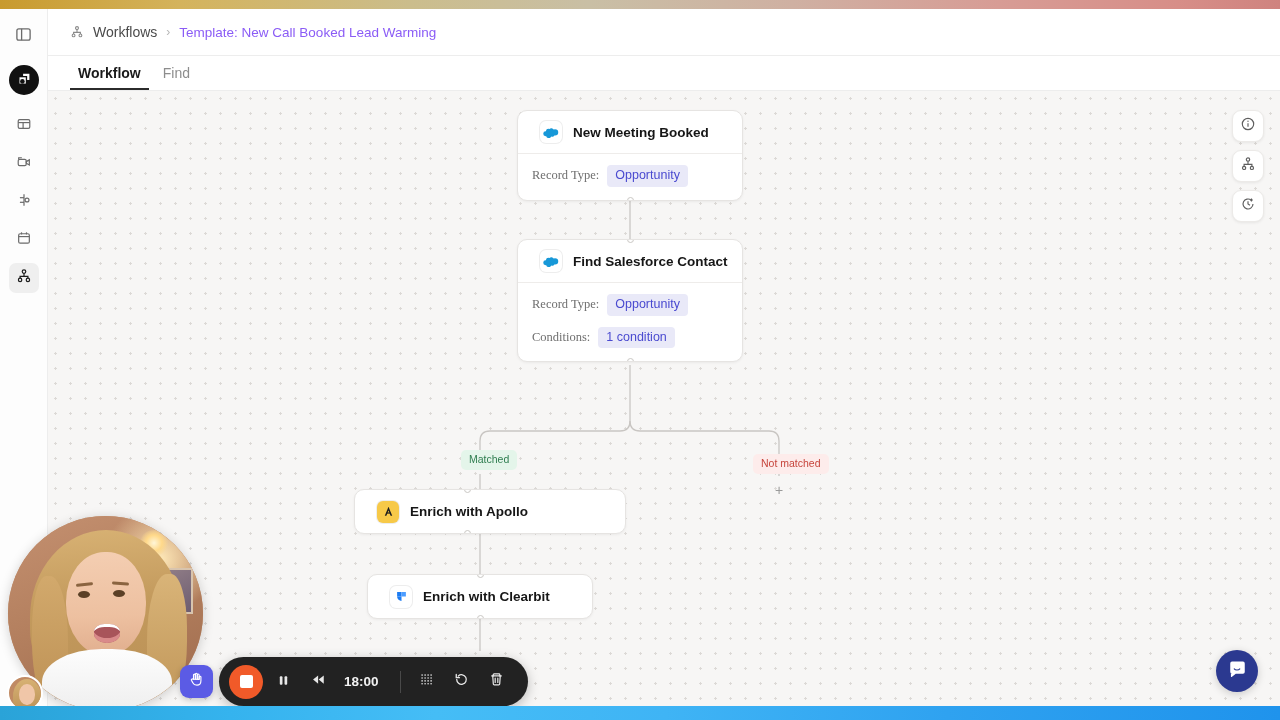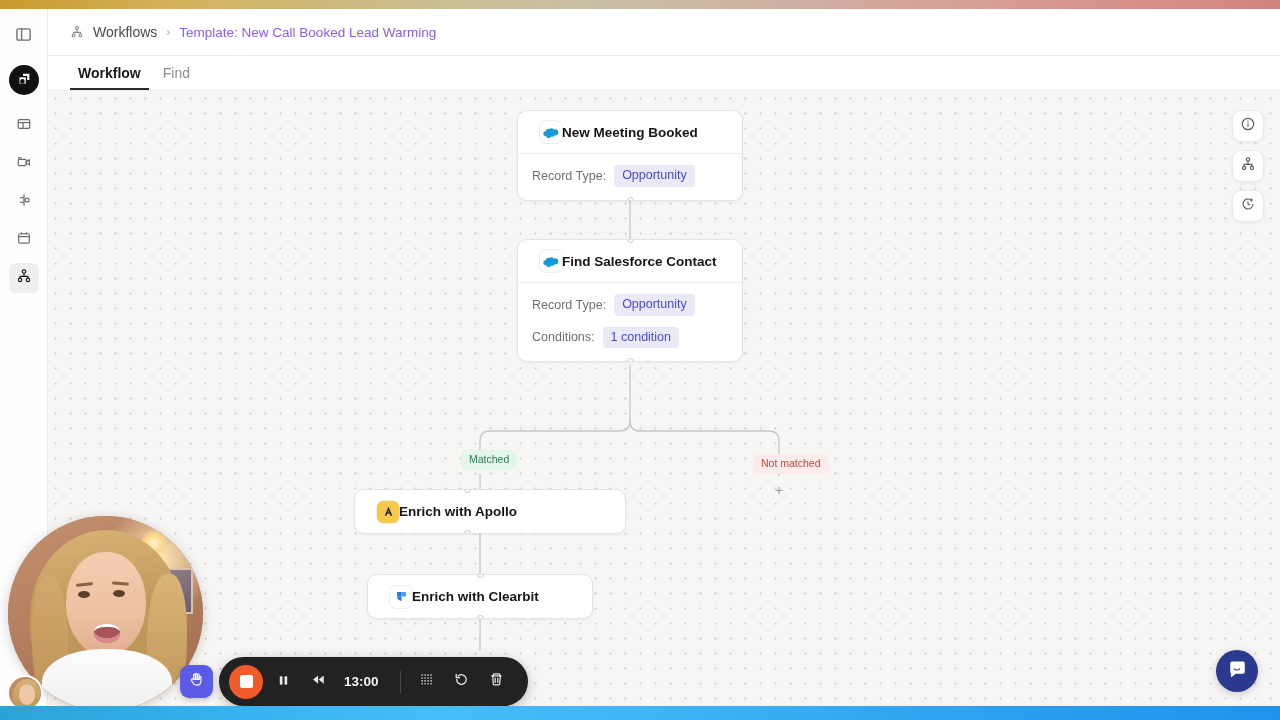--- a/index.html
+++ b/index.html
@@ -89,28 +89,28 @@
   }
   #edges { position: absolute; left: 0; top: 0; width: 1232px; height: 615px; }
 
   
   .node {
     position: absolute; background: #fff; border: 1px solid #e6e4e2;
     border-radius: 10px; box-shadow: 0 1px 3px rgba(0,0,0,.055);
     overflow: hidden;
   }
   .node-head {
-    display: flex; align-items: center; 
+    display: flex; align-items: center; gap: 11px;
     padding: 10px 22px; height: 43px;
   }
   .node-head.with-body { border-bottom: 1px solid #eeecea; }
   .node-title { font-size: 13.5px; font-weight: 700; color: #161616; white-space: nowrap; }
   .node-body { padding: 11px 14px 13px 14px; display: flex; flex-direction: column; gap: 11px; }
   .prop-row { display: flex; align-items: center; gap: 8px; }
-  .prop-label { font-size: 12.5px; color: #6f6f6f; }
+  .prop-label { font-size: 12.5px; color: #6f6f6f; font-family: Liberation Serif, serif; }
   .chip {
     font-size: 12.5px; color: #4a4ad0; background: #e9e9f8;
     border-radius: 4px; padding: 3px 8px; line-height: 1.25; cursor: pointer;
   }
 
   
   .app-icon {
     width: 22px; height: 22px; border-radius: 6px;
     display: flex; align-items: center; justify-content: center;
     flex: 0 0 22px; background: #fff;
@@ -534,21 +534,21 @@
     </span>
   </div>
   <div class="rec-btn">
     <span>
       <svg width="15" height="15" viewBox="0 0 16 16" fill="currentColor">
         <path d="M7.6 3.6v8.8L2.2 8z"></path>
           <path d="M13.6 3.6v8.8L8.2 8z"></path>
       </svg>
     </span>
   </div>
-  <div id="rec-time">13:00</div>
+  <div id="rec-time">18:00</div>
   <div class="rec-divider"></div>
   <div class="rec-btn">
     <span>
       <svg width="15" height="15" viewBox="0 0 16 16" fill="currentColor">
         <g>
           <circle cx="3.3" cy="3.3" r=".85"></circle>
             <circle cx="6.5" cy="3.3" r=".85"></circle>
             <circle cx="9.7" cy="3.3" r=".85"></circle>
             <circle cx="12.9" cy="3.3" r=".85"></circle>
           <circle cx="3.3" cy="6.4" r=".85"></circle>

